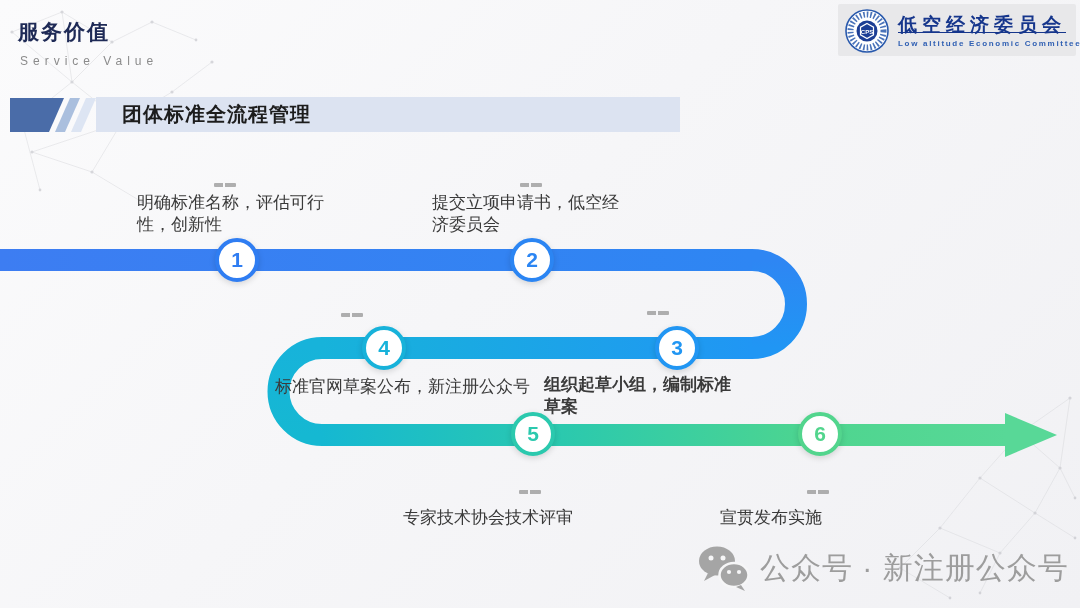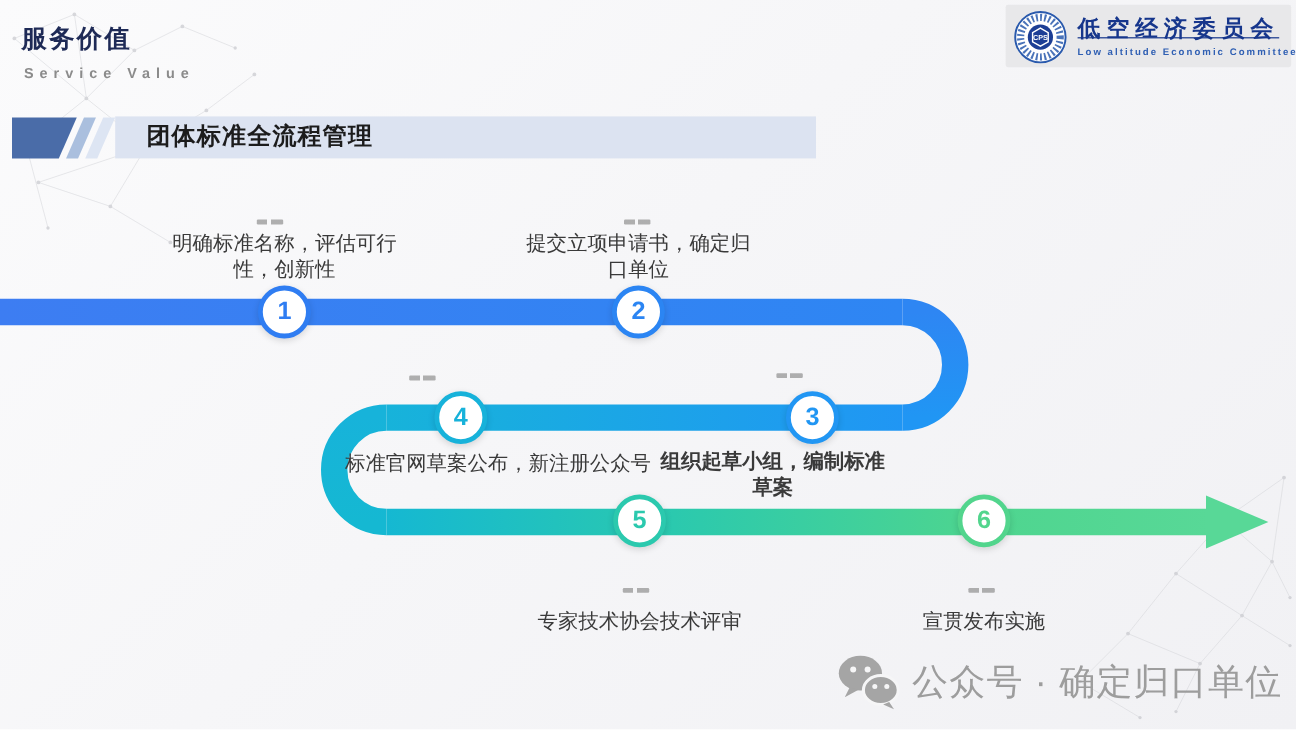--- a/index.html
+++ b/index.html
@@ -10,21 +10,21 @@
     background:linear-gradient(135deg,#fbfbfc 0%,#f6f6f8 45%,#f1f1f4 100%);
   }
   .plexus { position:absolute; z-index:0; opacity:.55; }
   .plexus.tl { left:0; top:0; }
   .plexus.br { right:0; bottom:0; }
 
   
   .hdr-cn { position:absolute; left:18px; top:18px; font-size:21px; font-weight:900;
             color:#1e2a56; letter-spacing:2px; z-index:2; }
   .hdr-en { position:absolute; left:20px; top:54px; font-size:12px; color:#8b8b8b;
-            letter-spacing:5px; z-index:2;font-weight:bold; }
+            letter-spacing:5px; z-index:2; }
 
   
   .logo-panel { position:absolute; left:838px; top:4px; width:238px; height:52px;
                 background:#e8e8ea; border-radius:2px; z-index:1; }
   .logo-wrap { position:absolute; left:844px; top:8px; display:flex; align-items:center;
                gap:8px; z-index:2; }
   .logo-texts { display:flex; flex-direction:column; }
   .logo-cn { font-family:"Liberation Serif","DejaVu Serif",serif; font-size:19px; font-weight:700;
              color:#16368c; letter-spacing:5px; line-height:1.2; white-space:nowrap;text-decoration:underline; }
   .logo-en { font-size:8px; font-weight:700; color:#2f5fb3; letter-spacing:1.7px;
@@ -48,21 +48,21 @@
   .circle span { font-size:21px; font-weight:700; }
   .c1 { left:215px; top:238px; }
   .c2 { left:510px; top:238px; }
   .c3 { left:655px; top:326px; }
   .c4 { left:362px; top:326px; }
   .c5 { left:511px; top:412px; }
   .c6 { left:798px; top:412px; }
 
   
   .step-label { position:absolute; font-size:17px; line-height:22px; color:#3a3a3a;
-                text-align:center; z-index:2; }
+                z-index:2; }
   .l1 { left:137px; top:192px; width:200px; }
   .l2 { left:432px; top:192px; width:200px; }
   .l3 { left:544px; top:374px; width:200px;font-weight:bold; }
   .l4 { left:275px; top:376px; width:280px; }
   .l5 { left:403px; top:507px; width:260px; }
   .l6 { left:720px; top:507px; width:200px; }
 
   
   .tiny-dash { position:absolute; width:22px; height:4px; border-radius:1px; opacity:.7;
                background:linear-gradient(90deg,#8f8f8f 0 40%,rgba(0,0,0,0) 40% 52%,#8f8f8f 52% 100%);
@@ -197,21 +197,21 @@
     <span>4</span>
   </div>
   <div class="circle c5" style="border-color: rgb(43, 201, 174); color: rgb(43, 201, 174);">
     <span>5</span>
   </div>
   <div class="circle c6" style="border-color: rgb(82, 213, 141); color: rgb(82, 213, 141);">
     <span>6</span>
   </div>
 
   <div class="step-label l1">明确标准名称，评估可行性，创新性</div>
-  <div class="step-label l2">提交立项申请书，确定归口单位</div>
+  <div class="step-label l2">提交立项申请书，低空经济委员会</div>
   <div class="step-label l3">组织起草小组，编制标准草案</div>
   <div class="step-label l4">标准官网草案公布，新注册公众号</div>
   <div class="step-label l5">专家技术协会技术评审</div>
   <div class="step-label l6">宣贯发布实施</div>
 
   <div class="tiny-dash d1"></div>
   <div class="tiny-dash d2"></div>
   <div class="tiny-dash d3"></div>
   <div class="tiny-dash d4"></div>
   <div class="tiny-dash d5"></div>
@@ -221,16 +221,16 @@
     <svg width="52" height="48" viewBox="0 0 52 48">
       <ellipse cx="19" cy="17" rx="18" ry="14.5" fill="#a5a5a5"></ellipse>
       <path d="M10 29 L6 37 L17 31 Z" fill="#a5a5a5"></path>
       <circle cx="13" cy="14" r="2.5" fill="#f6f6f7"></circle>
       <circle cx="25" cy="14" r="2.5" fill="#f6f6f7"></circle>
       <ellipse cx="36" cy="31" rx="14.5" ry="12" fill="#a5a5a5" stroke="#f6f6f7" stroke-width="2.5"></ellipse>
       <path d="M43 41 L47 47 L38 43 Z" fill="#a5a5a5"></path>
       <circle cx="31" cy="28" r="2.1" fill="#f6f6f7"></circle>
       <circle cx="41" cy="28" r="2.1" fill="#f6f6f7"></circle>
     </svg>
-    <span class="wm-text">公众号 · 确定归口单位</span>
+    <span class="wm-text">公众号 · 新注册公众号</span>
   </div>
 
 </div>
 
 </body></html>

